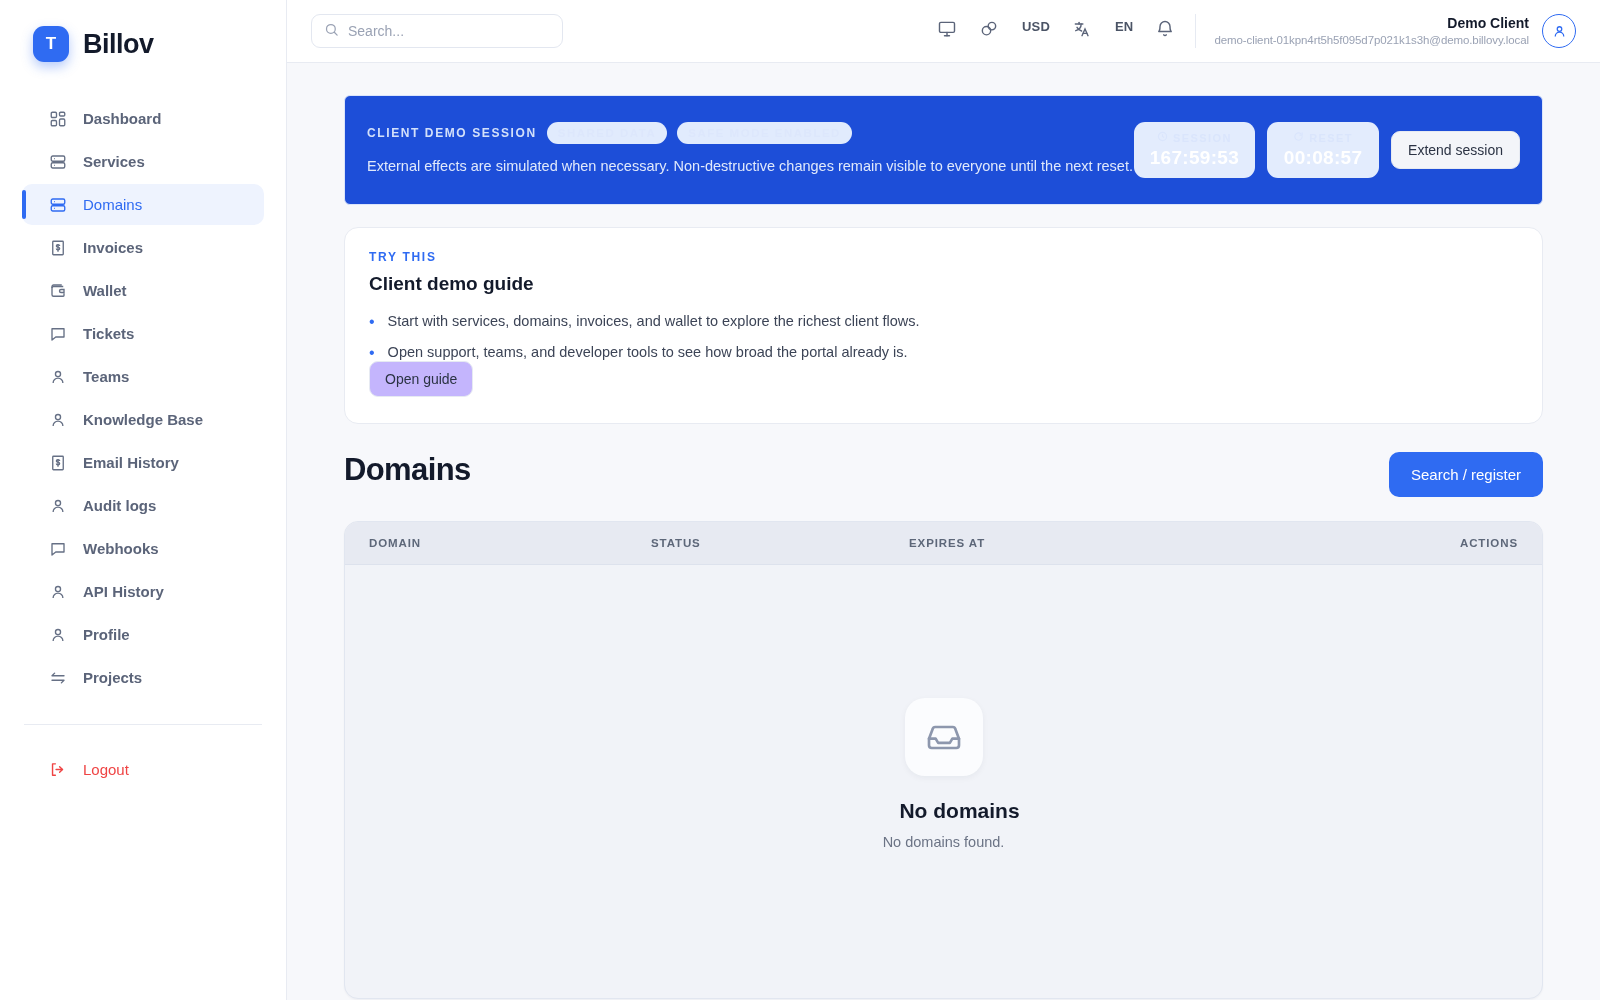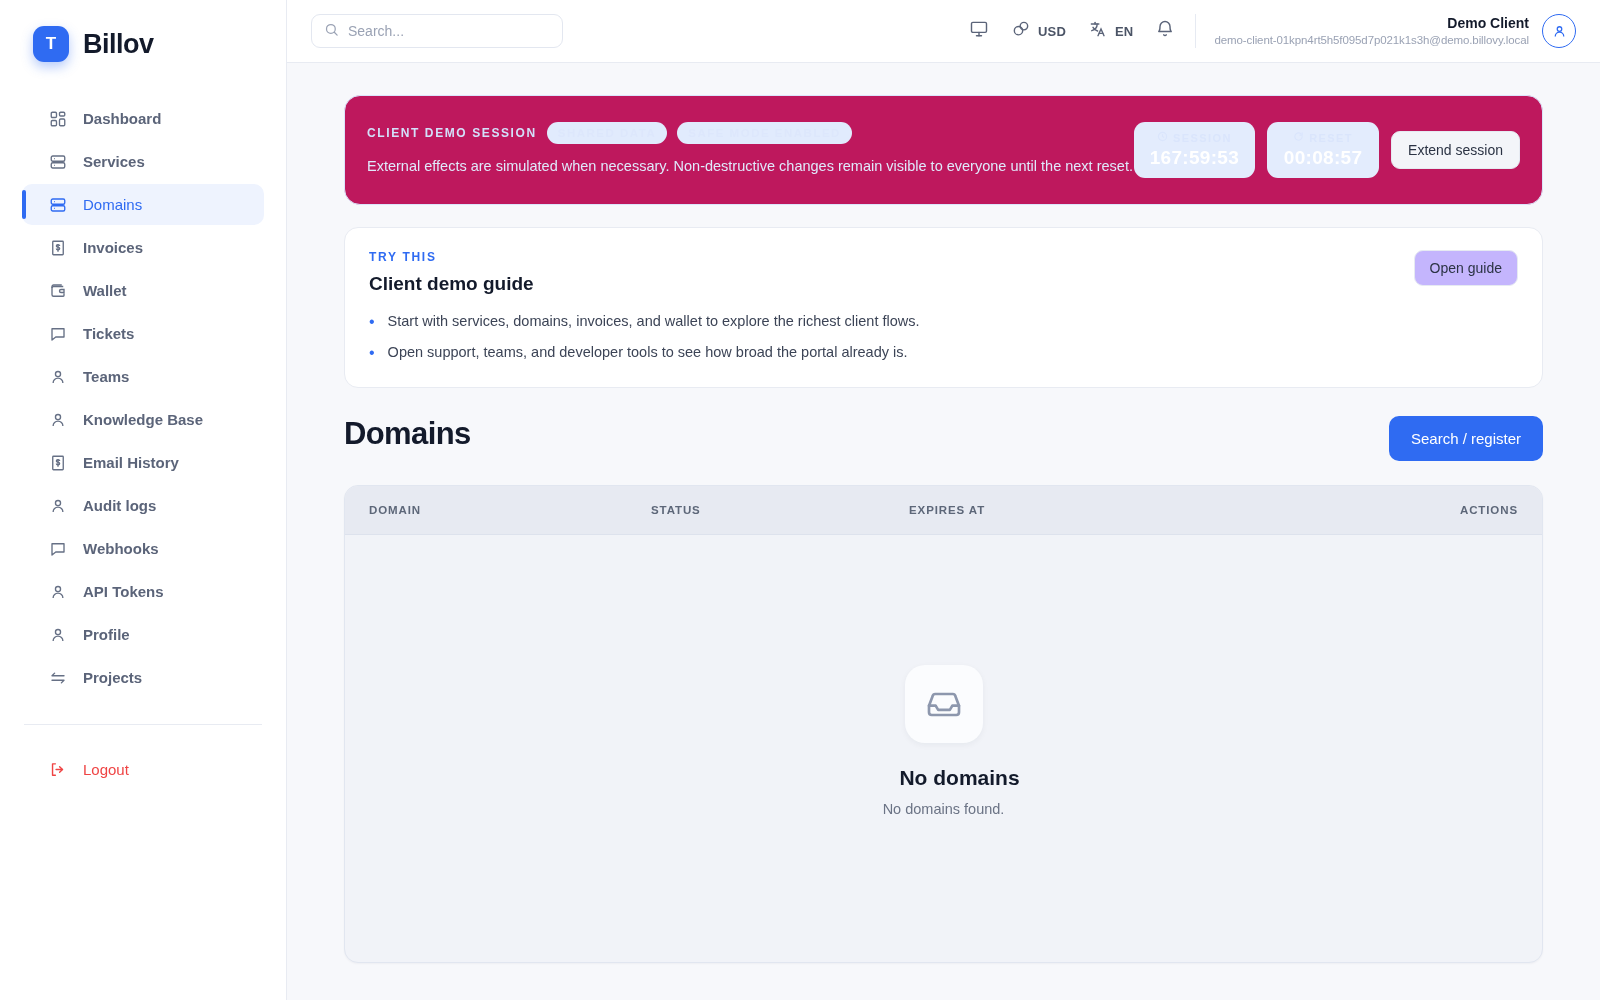--- a/index.html
+++ b/index.html
@@ -71,40 +71,40 @@
   }
   .search-box {
     width: 252px; height: 34px;
     border: 1px solid #e3e7f0; border-radius: 9px;
     display: flex; align-items: center; gap: 9px;
     padding: 0 12px; background: #fff; text-align: right;
   }
   .search-box .ph { color: #9aa2b4; font-size: 14px; }
   .topbar-spacer { flex: 1 1 auto; }
   .tb-actions { display: flex; align-items: center; gap: 22px; }
-  .tb-item { display: flex; align-items: center; gap: 7px; color: #5b6479; cursor: pointer; }
+  .tb-item { display: flex; gap: 23px; color: #5b6479; cursor: pointer; }
   .tb-item .lbl { font-size: 13px; font-weight: 600; letter-spacing:.2px; color:#4b5466; }
   .tb-sep { width: 1px; height: 34px; background: #e6eaf2; margin: 0 18px 0 20px; }
   .user-wrap { display:flex; align-items:center; gap: 13px; }
   .user-text { text-align: right; line-height: 1.25; }
   .user-name { font-size: 14px; font-weight: 700; color: #131a2b; }
   .user-mail { font-size: 11.5px; color: #9aa2b4; letter-spacing: -.1px; }
   .avatar {
     width: 34px; height: 34px; border-radius: 50%;
     border: 1.6px solid #2f6bf2; color:#2f6bf2;
     display:flex; align-items:center; justify-content:center; background:#fff;
   }
 
   .content { flex: 1 1 auto; overflow: hidden; padding: 32px 57px 0 57px; }
 
   
   .demo-banner {
-    background: #be185d;
+    background: #1d4ed8;
     border: 1px solid #dbe5fb;
-    border-radius: 16px;
+    border-radius: 6px;
     padding: 20px 22px;
     display: flex; align-items: center;
     min-height: 110px;
   }
   .demo-left { flex: 1 1 auto; }
   .chips { display: flex; align-items: center; gap: 10px; }
   .chip-title {
     font-size: 12px; font-weight: 700; letter-spacing: 1.6px;
     color: #d3e0fa;
   }
@@ -131,20 +131,21 @@
     background: #f3f5f9; border: 1px solid #e6eaf2; border-radius: 9px;
     padding: 10px 16px; font-size: 14px; color: #2b3344; cursor: pointer;
   }
 
   
   .guide-card {
     margin-top: 22px;
     background: #ffffff; border: 1px solid #e8ebf2; border-radius: 14px;
     padding: 22px 24px 26px 24px;
     display: flex;
+    flex-direction: column;
   }
   .guide-main { flex: 1 1 auto; }
   .guide-kicker { font-size: 12px; font-weight: 700; letter-spacing: 1.7px; color: #2f6bf2; }
   .guide-title { margin-top: 9px; font-size: 19px; font-weight: 700; color: #131a2b; }
   .guide-list { margin-top: 18px; display: flex; flex-direction: column; gap: 13px; }
   .guide-li { display: flex; gap: 13px; align-items: flex-start; }
   .guide-dot { color: #2f6bf2; font-size: 16px; line-height: 1.1; }
   .guide-li span.txt { font-size: 14.5px; color: #3c4456; }
   .open-guide {
     align-self: flex-start;
@@ -169,21 +170,21 @@
     margin-top: 24px;
     border: 1px solid #e1e6f0; border-radius: 14px;
     background: #f1f3f8; overflow: hidden;
     height: 478px;
     display: flex; flex-direction: column;
     box-shadow: 0 1px 2px rgba(20,30,60,.04);
   }
   .thead {
     display: flex; align-items: center;
     background: #e7eaf2; border-bottom: 1px solid #dde2ed;
-    height: 49px; padding: 0 24px;
+    height: 43px; padding: 0 24px;
   }
   .th { font-size: 11.5px; font-weight: 700; letter-spacing: .9px; color: #5d6779; }
   .th.c1 { width: 282px; }
   .th.c2 { width: 258px; }
   .th.c3 { flex: 1 1 auto; }
   .th.c4 { text-align: right; }
   .tbody { flex: 1 1 auto; display: flex; align-items: center; justify-content: center; }
   .empty { text-align: center; margin-top: -16px; }
   .empty-icon {
     width: 78px; height: 78px; margin: 0 auto; border-radius: 20px;
@@ -323,21 +324,21 @@
         <span>Webhooks</span>
       </div>
 
       <div class="nav-item">
         <span class="ico">
           <svg width="18" height="18" viewBox="0 0 24 24" fill="none" stroke="currentColor" stroke-width="1.8">
               <circle cx="12" cy="8" r="3.4"></circle>
               <path d="M5.5 20a6.5 6.5 0 0 1 13 0"></path>
             </svg>
         </span>
-        <span>API Tokens</span>
+        <span>API History</span>
       </div>
 
       <div class="nav-item">
         <span class="ico">
           <svg width="18" height="18" viewBox="0 0 24 24" fill="none" stroke="currentColor" stroke-width="1.8">
               <circle cx="12" cy="8" r="3.4"></circle>
               <path d="M5.5 20a6.5 6.5 0 0 1 13 0"></path>
             </svg>
         </span>
         <span>Profile</span>

